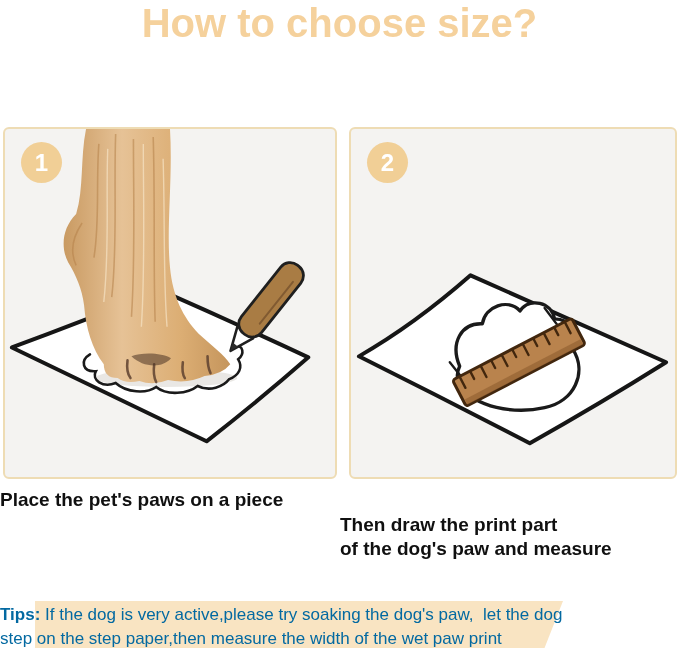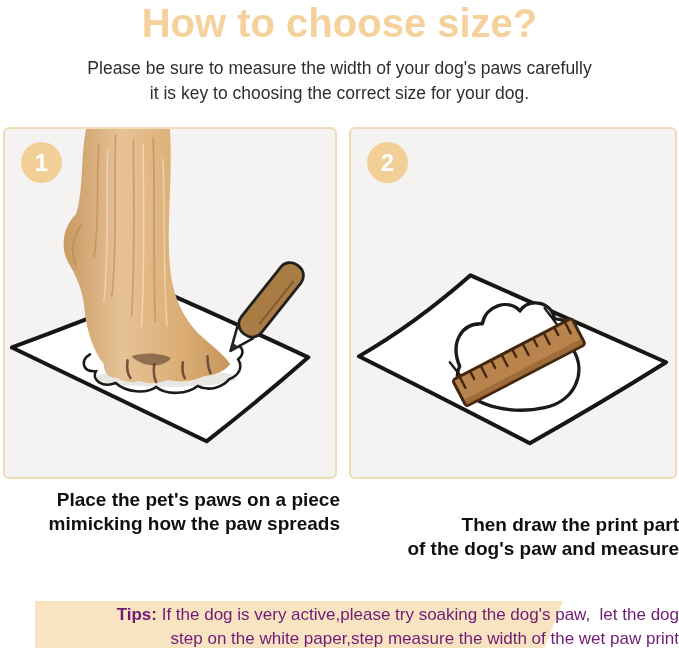--- a/index.html
+++ b/index.html
@@ -38,50 +38,46 @@
   .panel svg{position:absolute;left:0;top:0;width:100%;height:100%;}
 
   .badge{
     position:absolute;left:16px;top:13px;width:41px;height:41px;
     background:var(--badge-tan);border-radius:50%;
     display:flex;align-items:center;justify-content:center;
     color:#ffffff;font-size:24px;font-weight:700;z-index:5;
   }
 
   .caption{
-    position:absolute;text-align:right;font-weight:700;color:#101010;
+    position:absolute;text-align:left;font-weight:700;color:#101010;
     font-size:19px;line-height:23.5px;
   }
   .caption.c1{left:0;top:488px;width:340px;}
   .caption.c2{left:340px;top:513px;width:339px;}
 
   .tips-highlight{
     position:absolute;left:35px;top:601px;width:528px;height:47px;
     background:var(--tips-highlight);
     clip-path:polygon(0 0,100% 0,96.5% 100%,0 100%);
     z-index:1;
   }
   .tips{
     position:absolute;left:0;right:0;top:603px;z-index:2;
-    text-align:right;font-size:17px;line-height:24px;color:#701a75;
+    text-align:left;font-size:17px;line-height:24px;color:#0369a1;
   }
   .tips .tline{white-space:pre-wrap;}
   .tips .tips-label{font-weight:700;}
 </style>
 </head>
 <body>
 
 <div class="frame">
 
   <div class="title">How to choose size?</div>
 
-  <div class="subtitle">
-    <div>Please be sure to measure the width of your dog's paws carefully</div>
-    <div>it is key to choosing the correct size for your dog.</div>
-  </div>
 
   <div class="panel p1">
     <div class="badge">1</div>
     <svg viewBox="0 0 334 352">
       <defs>
         <linearGradient id="furGrad" x1="0" y1="0" x2="1" y2="0">
           <stop offset="0" stop-color="#c99a62"></stop>
           <stop offset="0.35" stop-color="#e6c296"></stop>
           <stop offset="0.7" stop-color="#dcae74"></stop>
           <stop offset="1" stop-color="#c5955c"></stop>
@@ -182,27 +178,26 @@
           <line x1="36" y1="-14" x2="36" y2="-2"></line>
           <line x1="48" y1="-14" x2="48" y2="-6"></line>
           <line x1="60" y1="-14" x2="60" y2="-2"></line>
         </g>
       </g>
     </svg>
   </div>
 
   <div class="caption c1">
     <div>Place the pet's paws on a piece</div>
-    <div>mimicking how the paw spreads</div>
   </div>
 
   <div class="caption c2">
     <div>Then draw the print part</div>
     <div>of the dog's paw and measure</div>
   </div>
 
   <div class="tips-highlight"></div>
   <div class="tips">
     <div class="tline"><span class="tips-label">Tips:</span><span> If the dog is very active,please try soaking the dog's paw,  let the dog</span></div>
-    <div class="tline">step on the white paper,step measure the width of the wet paw print</div>
+    <div class="tline">step on the step paper,then measure the width of the wet paw print</div>
   </div>
 
 </div>
 
 </body></html>

